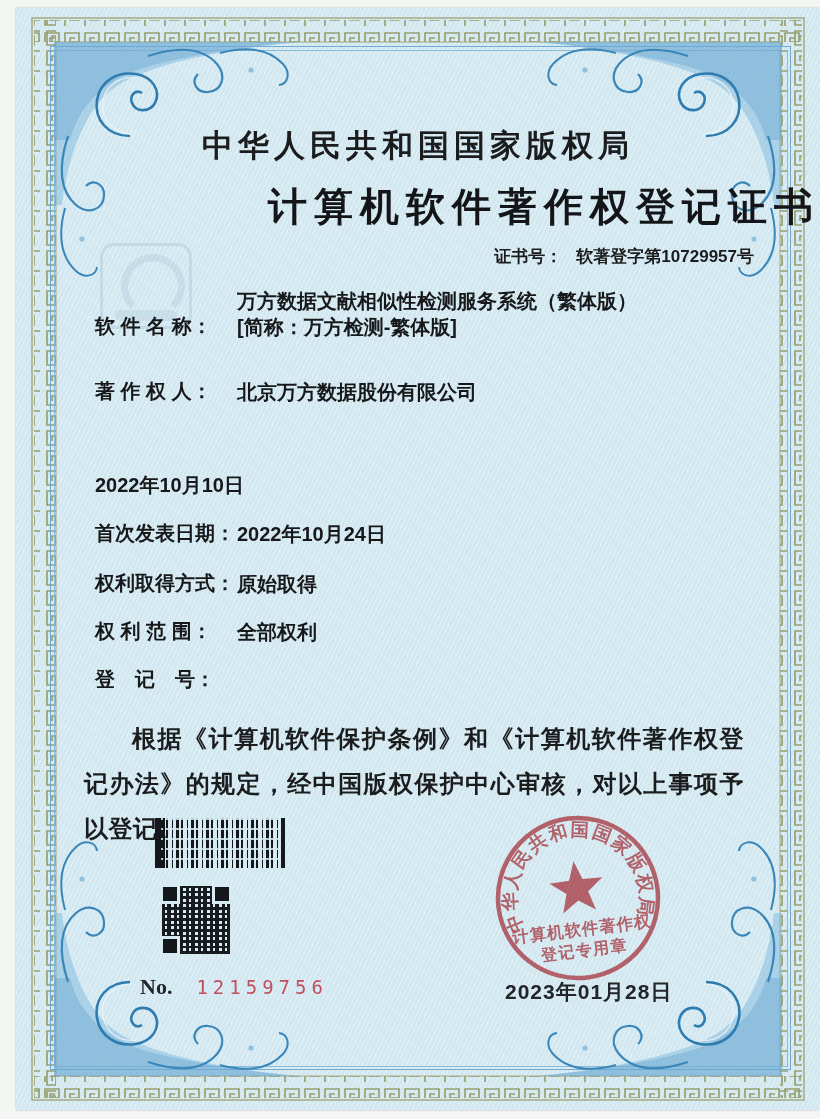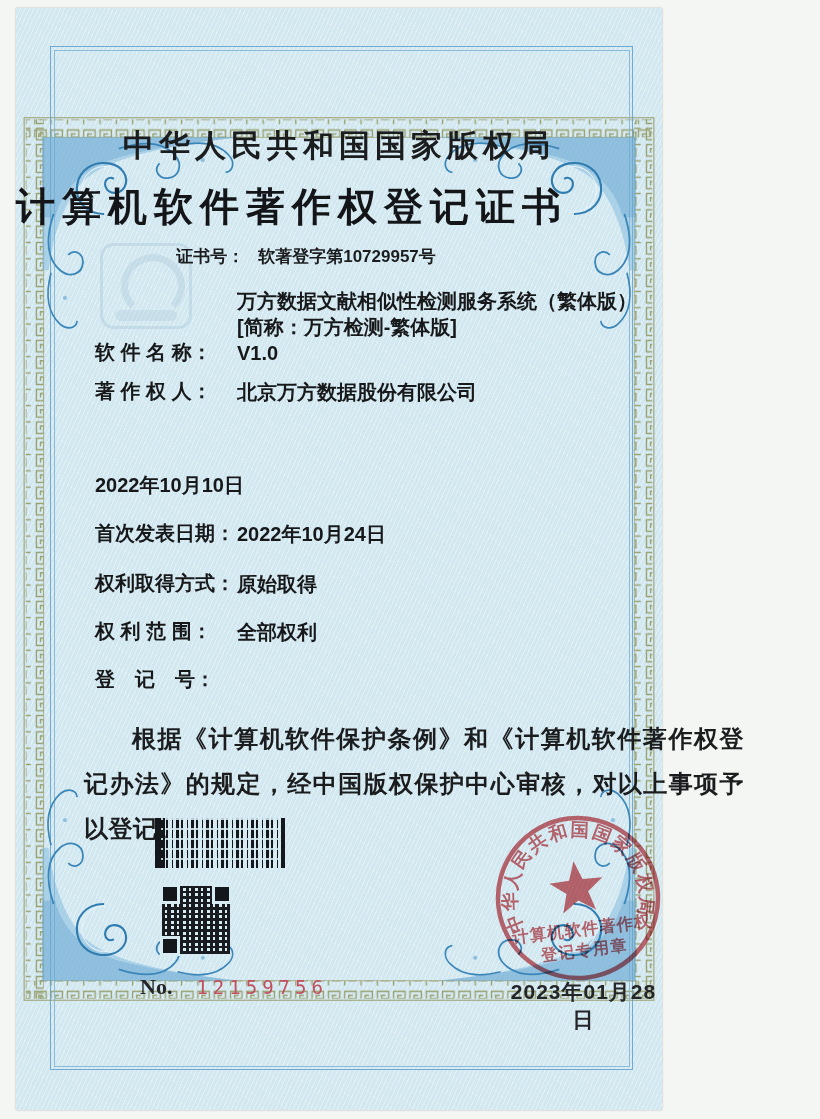--- a/index.html
+++ b/index.html
@@ -6,21 +6,21 @@
   html,body { width:820px; height:1119px; }
   body {
     background:#eef0ec;
     font-family:"Liberation Sans", sans-serif;
     position:relative;
     overflow:hidden;
   }
   
   .photo { position:absolute; inset:0; background:#f4f6f3; }
   .cert {
-    position:absolute; left:16px; top:8px; width:646px; height:1102px;
+    position:absolute; left:16px; top:8px; width:804px; height:1102px;
     background:
       repeating-linear-gradient(115deg, rgba(255,255,255,.28) 0 1px, rgba(120,170,195,.05) 1px 4px),
       #d7ebf3;
     box-shadow:0 0 2px rgba(0,0,0,.25);
   }
   svg.frame, svg.flourish { position:absolute; inset:0; width:100%; height:100%; pointer-events:none; }
   .inner-line-frame {
     position:absolute; left:34px; top:38px; right:29px; bottom:40px;
     border:1.5px solid #5f9fcc; opacity:.85;
   }
@@ -40,25 +40,25 @@
   .watermark::after {
     content:""; position:absolute; left:12px; bottom:5px; width:62px; height:11px;
     border-radius:6px; background:rgba(150,185,205,.28);
   }
   
   .authority {
     position:absolute; top:117px; left:0; width:100%; text-align:center;
     font-size:31px; font-weight:700; letter-spacing:5px; color:#1b1c1e;
   }
   .cert-title {
-    position:absolute; top:172px; left:0; width:100%; text-align:left;
+    position:absolute; top:172px; left:0; width:100%; text-align:right;
     font-size:39px; font-weight:700; letter-spacing:7px; color:#141518;
   }
   .cert-no {
-    position:absolute; top:237px; left:0; width:100%; text-align:center;
+    position:absolute; top:237px; left:0; width:100%; text-align:right;
     padding-right:66px; font-size:17px; font-weight:700; color:#1b1c1e;
   }
   .cert-no .gap { display:inline-block; width:14px; }
   .row {
     position:absolute; left:79px; width:660px; display:flex; align-items:flex-end;
     font-size:20px; font-weight:700; color:#17181a;
   }
   .row .lbl { width:142px; flex:0 0 142px; white-space:pre; }
   .row .vals { flex:1; line-height:26px; }
   .statement {
@@ -163,21 +163,20 @@
 
     <div class="authority">中华人民共和国国家版权局</div>
     <div class="cert-title">计算机软件著作权登记证书</div>
     <div class="cert-no"><span>证书号：</span><span class="gap"></span><span>软著登字第10729957号</span></div>
 
     <div class="row" style="top:280px">
       <span class="lbl">软 件 名 称：</span>
       <div class="vals">
         <div>万方数据文献相似性检测服务系统（繁体版）</div>
         <div>[简称：万方检测-繁体版]</div>
-        <div>V1.0</div>
       </div>
     </div>
     <div class="row" style="top:370px">
       <span class="lbl">著 作 权 人：</span>
       <div class="vals">
         <div>北京万方数据股份有限公司</div>
       </div>
     </div>
     <div class="row" style="top:464px">
       <div class="vals">

